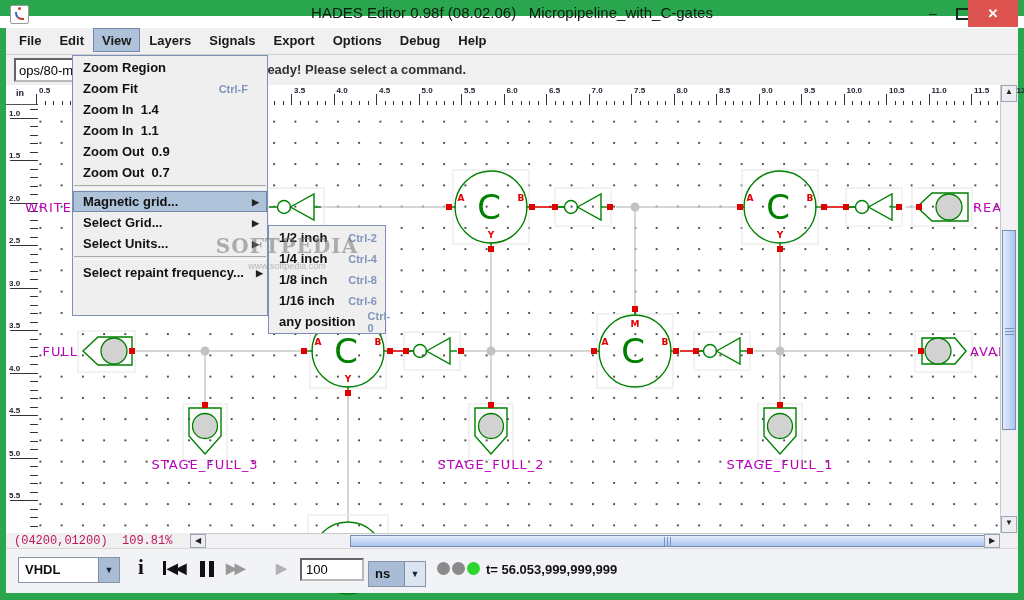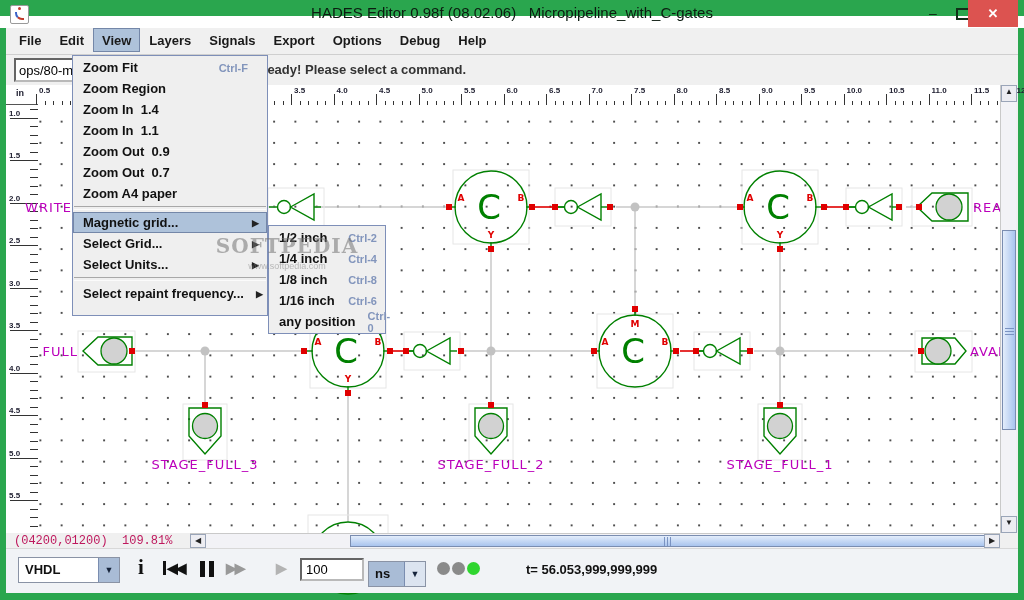--- a/index.html
+++ b/index.html
@@ -97,21 +97,21 @@
   .ic-pause{left:194px;top:12px;}
   .ic-pause i{display:inline-block;width:5px;height:16px;background:#111;margin-right:4px;}
   .ic-ff{left:220px;top:11px;font-size:14px;letter-spacing:-2px;color:#999;}
   .ic-play{left:270px;top:11px;font-size:14px;color:#b3b3b3;}
   .step-field{position:absolute;left:294px;top:9px;width:52px;height:17px;border:2px inset #b9b9b9;
     background:#fff;font-size:13px;font-family:"Liberation Sans",sans-serif;padding:1px 4px;}
   .led{position:absolute;top:13px;width:13px;height:13px;border-radius:50%;}
   .led1{left:431px;background:#8a8a8a;}
   .led2{left:446px;background:#8a8a8a;}
   .led3{left:461px;background:#2fd52f;}
-  .time-text{position:absolute;left:480px;top:13px;font-size:13px;font-weight:bold;color:#111;white-space:pre;margin-left:40px;}
+  .time-text{position:absolute;left:480px;top:13px;font-size:13px;font-weight:bold;color:#111;white-space:pre;}
 
   
   .menu-panel{position:absolute;background:#efefef;border:1px solid #7e8fb8;z-index:50;box-sizing:border-box;}
   .menu-view{left:72px;top:55px;width:196px;height:261px;padding-top:1px;}
   .menu-sub{left:268px;top:225px;width:118px;padding:1px 0;}
   .menu-item{display:flex;align-items:center;height:21px;padding:0 8px 0 10px;font-size:13px;
     font-weight:bold;color:#111;}
   .menu-item .mi-label{white-space:pre;}
   .menu-item .mi-short{margin-left:auto;font-size:11px;font-weight:bold;color:#8295bc;padding-left:12px;}
   .menu-item .mi-arrow{width:11px;text-align:right;font-size:9px;color:#222;}
@@ -620,51 +620,46 @@
       <div class="cb-btn">▼</div>
     </div>
     <div class="led led1"></div>
     <div class="led led2"></div>
     <div class="led led3"></div>
     <div class="time-text">t= 56.053,999,999,999</div>
   </div>
 
   <div class="menu-panel menu-view">
       <div class="menu-item">
+        <span class="mi-label">Zoom Region</span>
+        <span class="mi-short"></span>
+        <span class="mi-arrow"></span>
+      </div>
+      <div class="menu-item">
         <span class="mi-label">Zoom Fit</span>
         <span class="mi-short">Ctrl-F</span>
         <span class="mi-arrow"></span>
       </div>
       <div class="menu-item">
-        <span class="mi-label">Zoom Region</span>
+        <span class="mi-label">Zoom In  1.4</span>
         <span class="mi-short"></span>
         <span class="mi-arrow"></span>
       </div>
       <div class="menu-item">
-        <span class="mi-label">Zoom In  1.4</span>
+        <span class="mi-label">Zoom In  1.1</span>
         <span class="mi-short"></span>
         <span class="mi-arrow"></span>
       </div>
       <div class="menu-item">
-        <span class="mi-label">Zoom In  1.1</span>
+        <span class="mi-label">Zoom Out  0.9</span>
         <span class="mi-short"></span>
         <span class="mi-arrow"></span>
       </div>
       <div class="menu-item">
-        <span class="mi-label">Zoom Out  0.9</span>
-        <span class="mi-short"></span>
-        <span class="mi-arrow"></span>
-      </div>
-      <div class="menu-item">
         <span class="mi-label">Zoom Out  0.7</span>
-        <span class="mi-short"></span>
-        <span class="mi-arrow"></span>
-      </div>
-      <div class="menu-item">
-        <span class="mi-label">Zoom A4 paper</span>
         <span class="mi-short"></span>
         <span class="mi-arrow"></span>
       </div>
       <div class="menu-sep"></div>
       <div class="menu-item hl">
         <span class="mi-label">Magnetic grid...</span>
         <span class="mi-short"></span>
         <span class="mi-arrow">▶</span>
       </div>
       <div class="menu-item">

